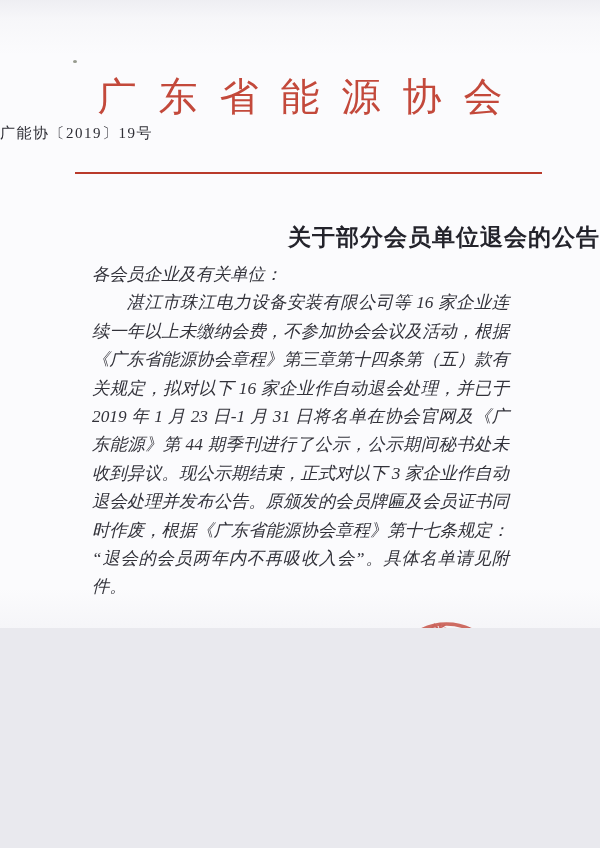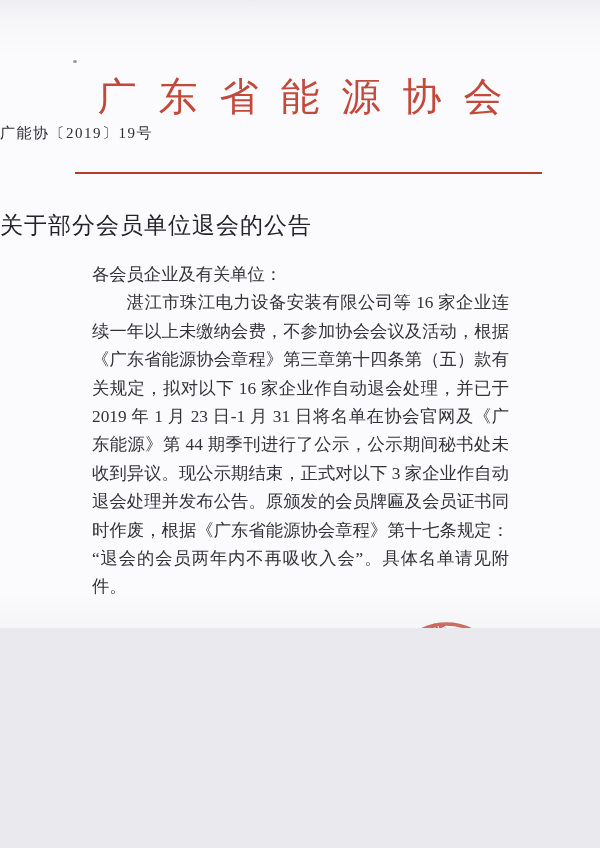--- a/index.html
+++ b/index.html
@@ -44,33 +44,33 @@
     font-size:15px;line-height:22px;
     letter-spacing:1.5px;
     color:#2e2e35;
   }
   .red-rule{
     position:absolute;left:75px;top:172px;
     width:467px;height:2px;
     background:var(--rule_red);
   }
   .doc-title{
-    position:absolute;left:0;right:0;top:210px;
-    text-align:left;
+    position:absolute;left:0;right:0;top:222px;
+    text-align:right;
     font-size:23px;line-height:32px;
-    font-weight:normal;letter-spacing:1px;
+    font-weight:bold;letter-spacing:1px;
     color:var(--title_black);
   }
   .body-text{
     position:absolute;left:92px;top:261px;width:417px;
     font-size:17.3px;line-height:28.4px;
     color:var(--text_black);
     text-align:justify;
   }
-  .body-text p{margin:0;}
+  .body-text p{margin:0;font-style:italic;}
   .para-indent{text-indent:2em;}
   .attachment-line{margin-top:27px;text-indent:2em;}
   .signature-block{
     position:absolute;left:388px;top:655px;width:120px;
     text-align:center;
     font-size:16.5px;line-height:31px;
     color:var(--text_black);
     white-space:nowrap;
     z-index:1;
   }

